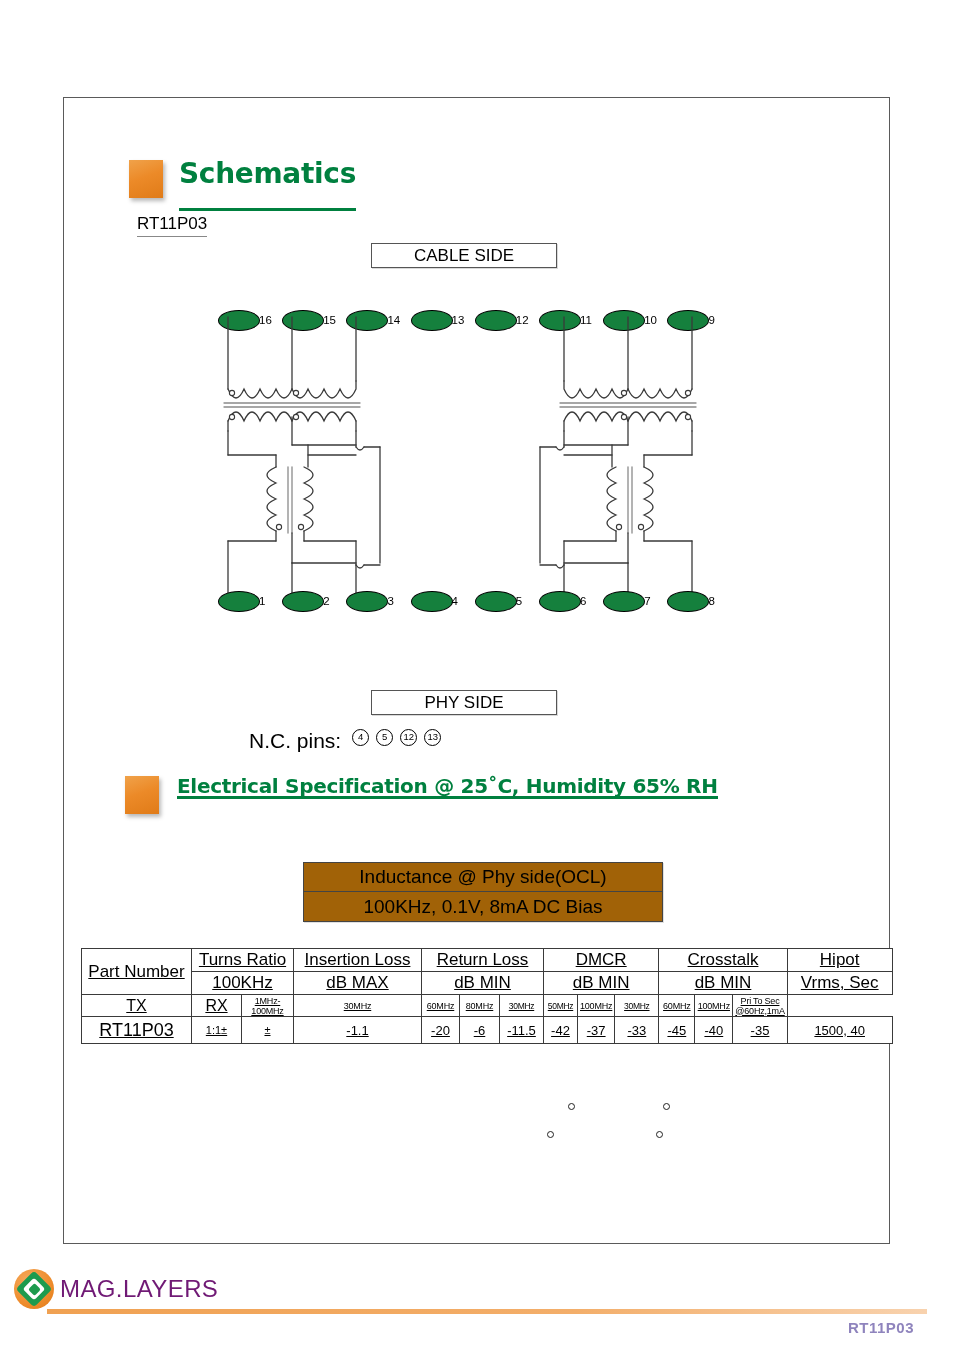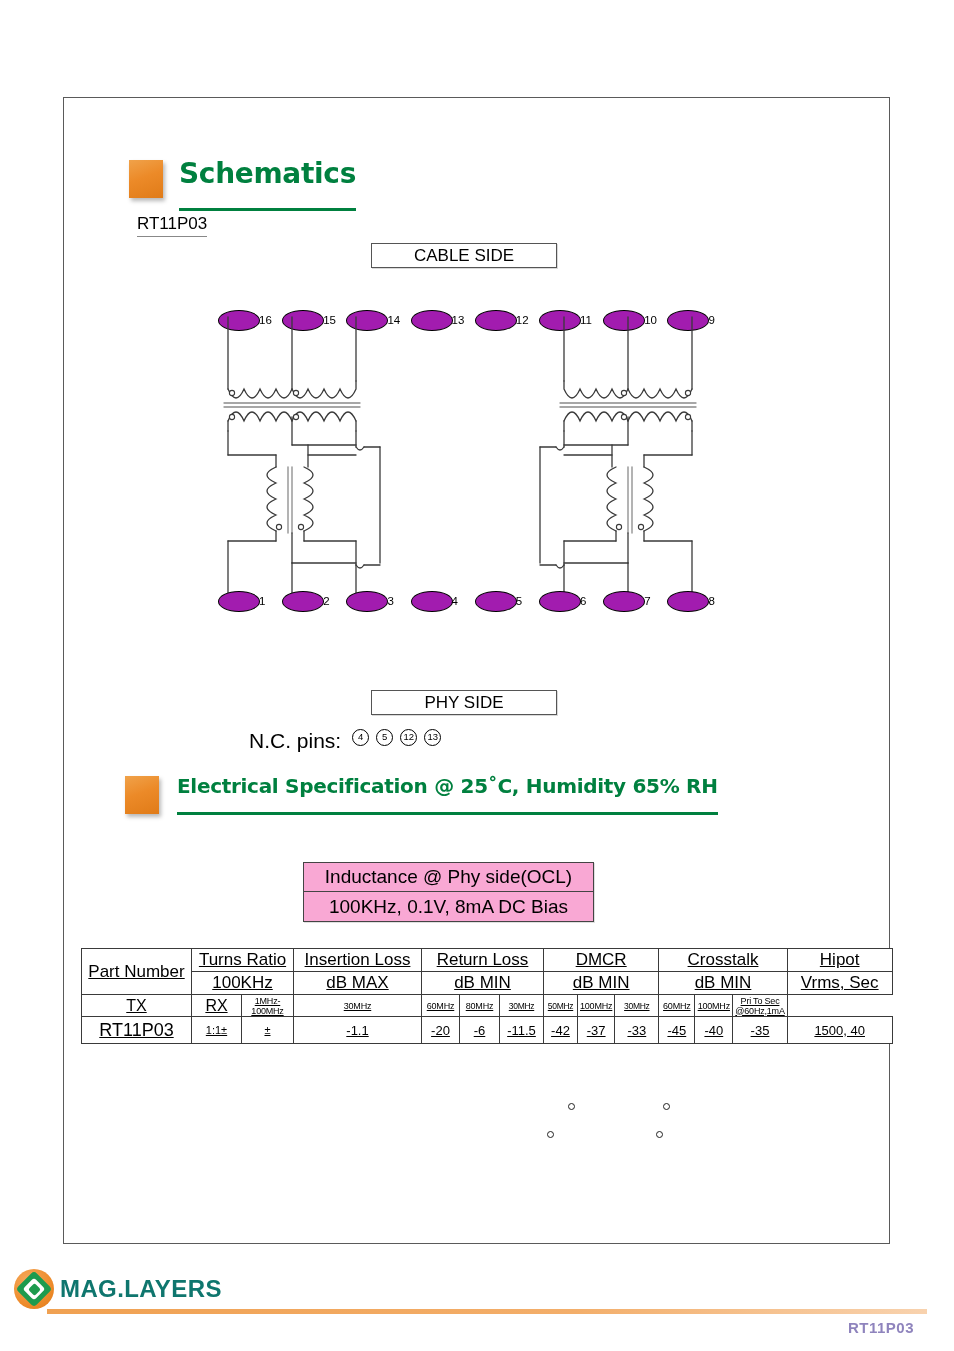--- a/index.html
+++ b/index.html
@@ -34,21 +34,21 @@
     font-weight:bold;
     border-bottom:3px solid #00803f;
     line-height:1.0;
     white-space:nowrap;
     font-family:"DejaVu Sans", sans-serif;
     letter-spacing:-0.3px;
   }
   #sec-schematics{ left:129px; top:160px; }
   #sec-schematics .sec-title{ font-size:28px; margin-left:16px; padding-bottom:20px; }
   #sec-espec{ left:125px; top:776px; }
-  #sec-espec .sec-title{ font-size:20px; margin-left:18px; padding-bottom:16px; }
+  #sec-espec .sec-title{ font-size:20px; margin-left:18px; padding-bottom:0; }
 
   
   #part-label{
     position:absolute; left:137px; top:214px;
     font-size:17px; color:#000;
     border-bottom:1px solid #888;
     padding-bottom:2px;
   }
 
   
@@ -71,21 +71,21 @@
   .pin-row{ position:absolute; left:0; width:954px; height:24px; }
   .pin{
     position:absolute;
     width:21px; height:21px;
     border:1.6px solid #000;
     border-radius:50%;
     font-size:11.5px;
     line-height:18px;
     text-align:center;
     color:#000;
-    background:#a21caf;
+    background:#15803d;
     font-family:"Liberation Sans", sans-serif;
     padding-left:40px;
   }
   #pins-top{ top:310px; }
   #pins-bottom{ top:591px; }
 
   
   #nc-line{
     position:absolute; left:249px; top:729px;
     display:flex; align-items:flex-start; gap:7px;
@@ -93,23 +93,23 @@
   #nc-line .nc-label{ font-size:21px; color:#000; margin-right:4px; }
   #nc-line .pin-s{
     width:17px; height:17px;
     border:1.4px solid #000; border-radius:50%;
     font-size:9.5px; line-height:14.5px; text-align:center; color:#000;
   }
 
   
   #ind-box{
     position:absolute; left:303px; top:862px;
-    width:291px;
+    width:360px;
     border:1px solid #444;
-    background:#f9a8d4;
+    background:#a16207;
     box-shadow:1px 1px 0 rgba(0,0,0,0.12);
   }
   #ind-box .row{
     height:29px;
     display:flex; align-items:center; justify-content:center;
     font-size:19px; color:#000;
     border-bottom:1px solid #444;
   }
   #ind-box .row:last-child{ border-bottom:none; }
 
@@ -161,22 +161,22 @@
   #logo-mark .d-mid{
     position:absolute; left:12px; top:12px; width:16px; height:16px;
     background:#fff; transform:rotate(45deg); border-radius:3px;
   }
   #logo-mark .d-in{
     position:absolute; left:15.5px; top:15.5px; width:9px; height:9px;
     background:#1d9b4e; transform:rotate(45deg); border-radius:2px;
   }
   #logo-text{
     margin-left:6px;
-    font-size:24px; font-weight:bold;
-    color:#0f766e;
+    font-size:24px; font-weight:normal;
+    color:#701a75;
     letter-spacing:0.4px;
     font-family:"Liberation Sans", sans-serif;
   }
   #footer-rule{
     position:absolute; left:47px; top:45px; width:880px; height:5px;
     background:linear-gradient(90deg,#f0a152 0%,#f3ae6a 60%,#f8d2ae 100%);
   }
   #footer-part{
     position:absolute; right:40px; top:55px;
     font-size:15px; font-weight:bold; color:#8f84bd;

